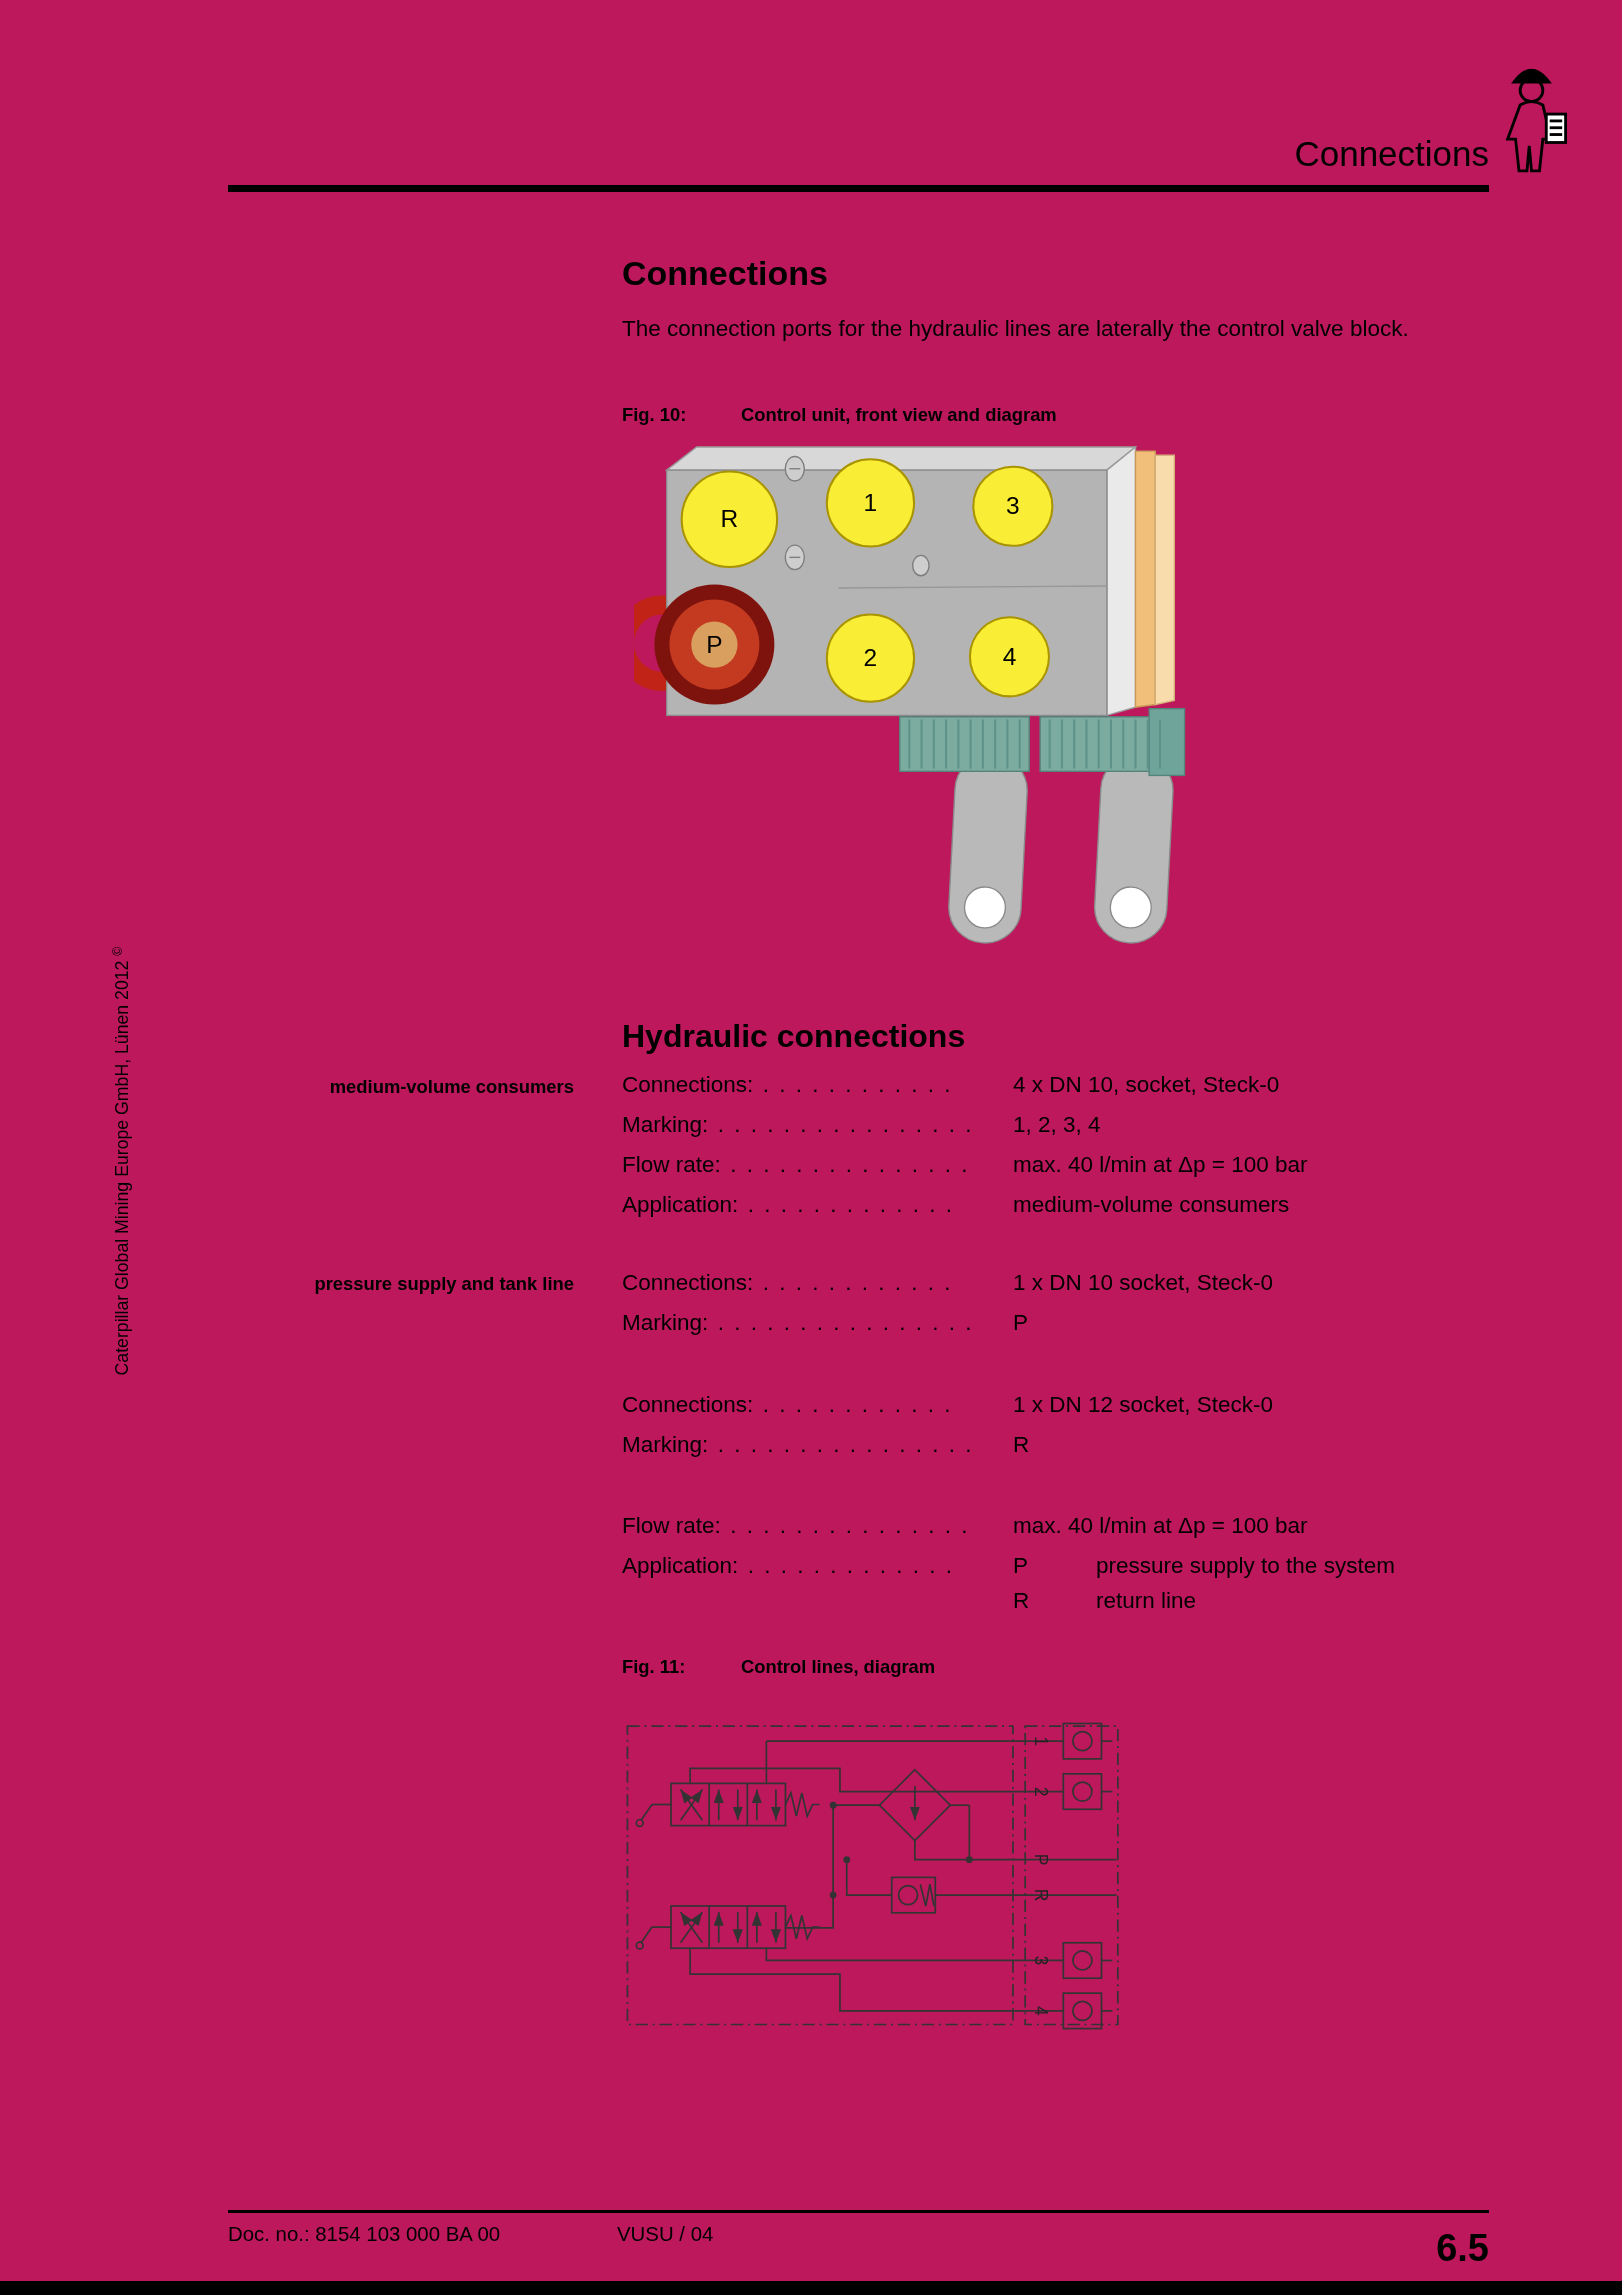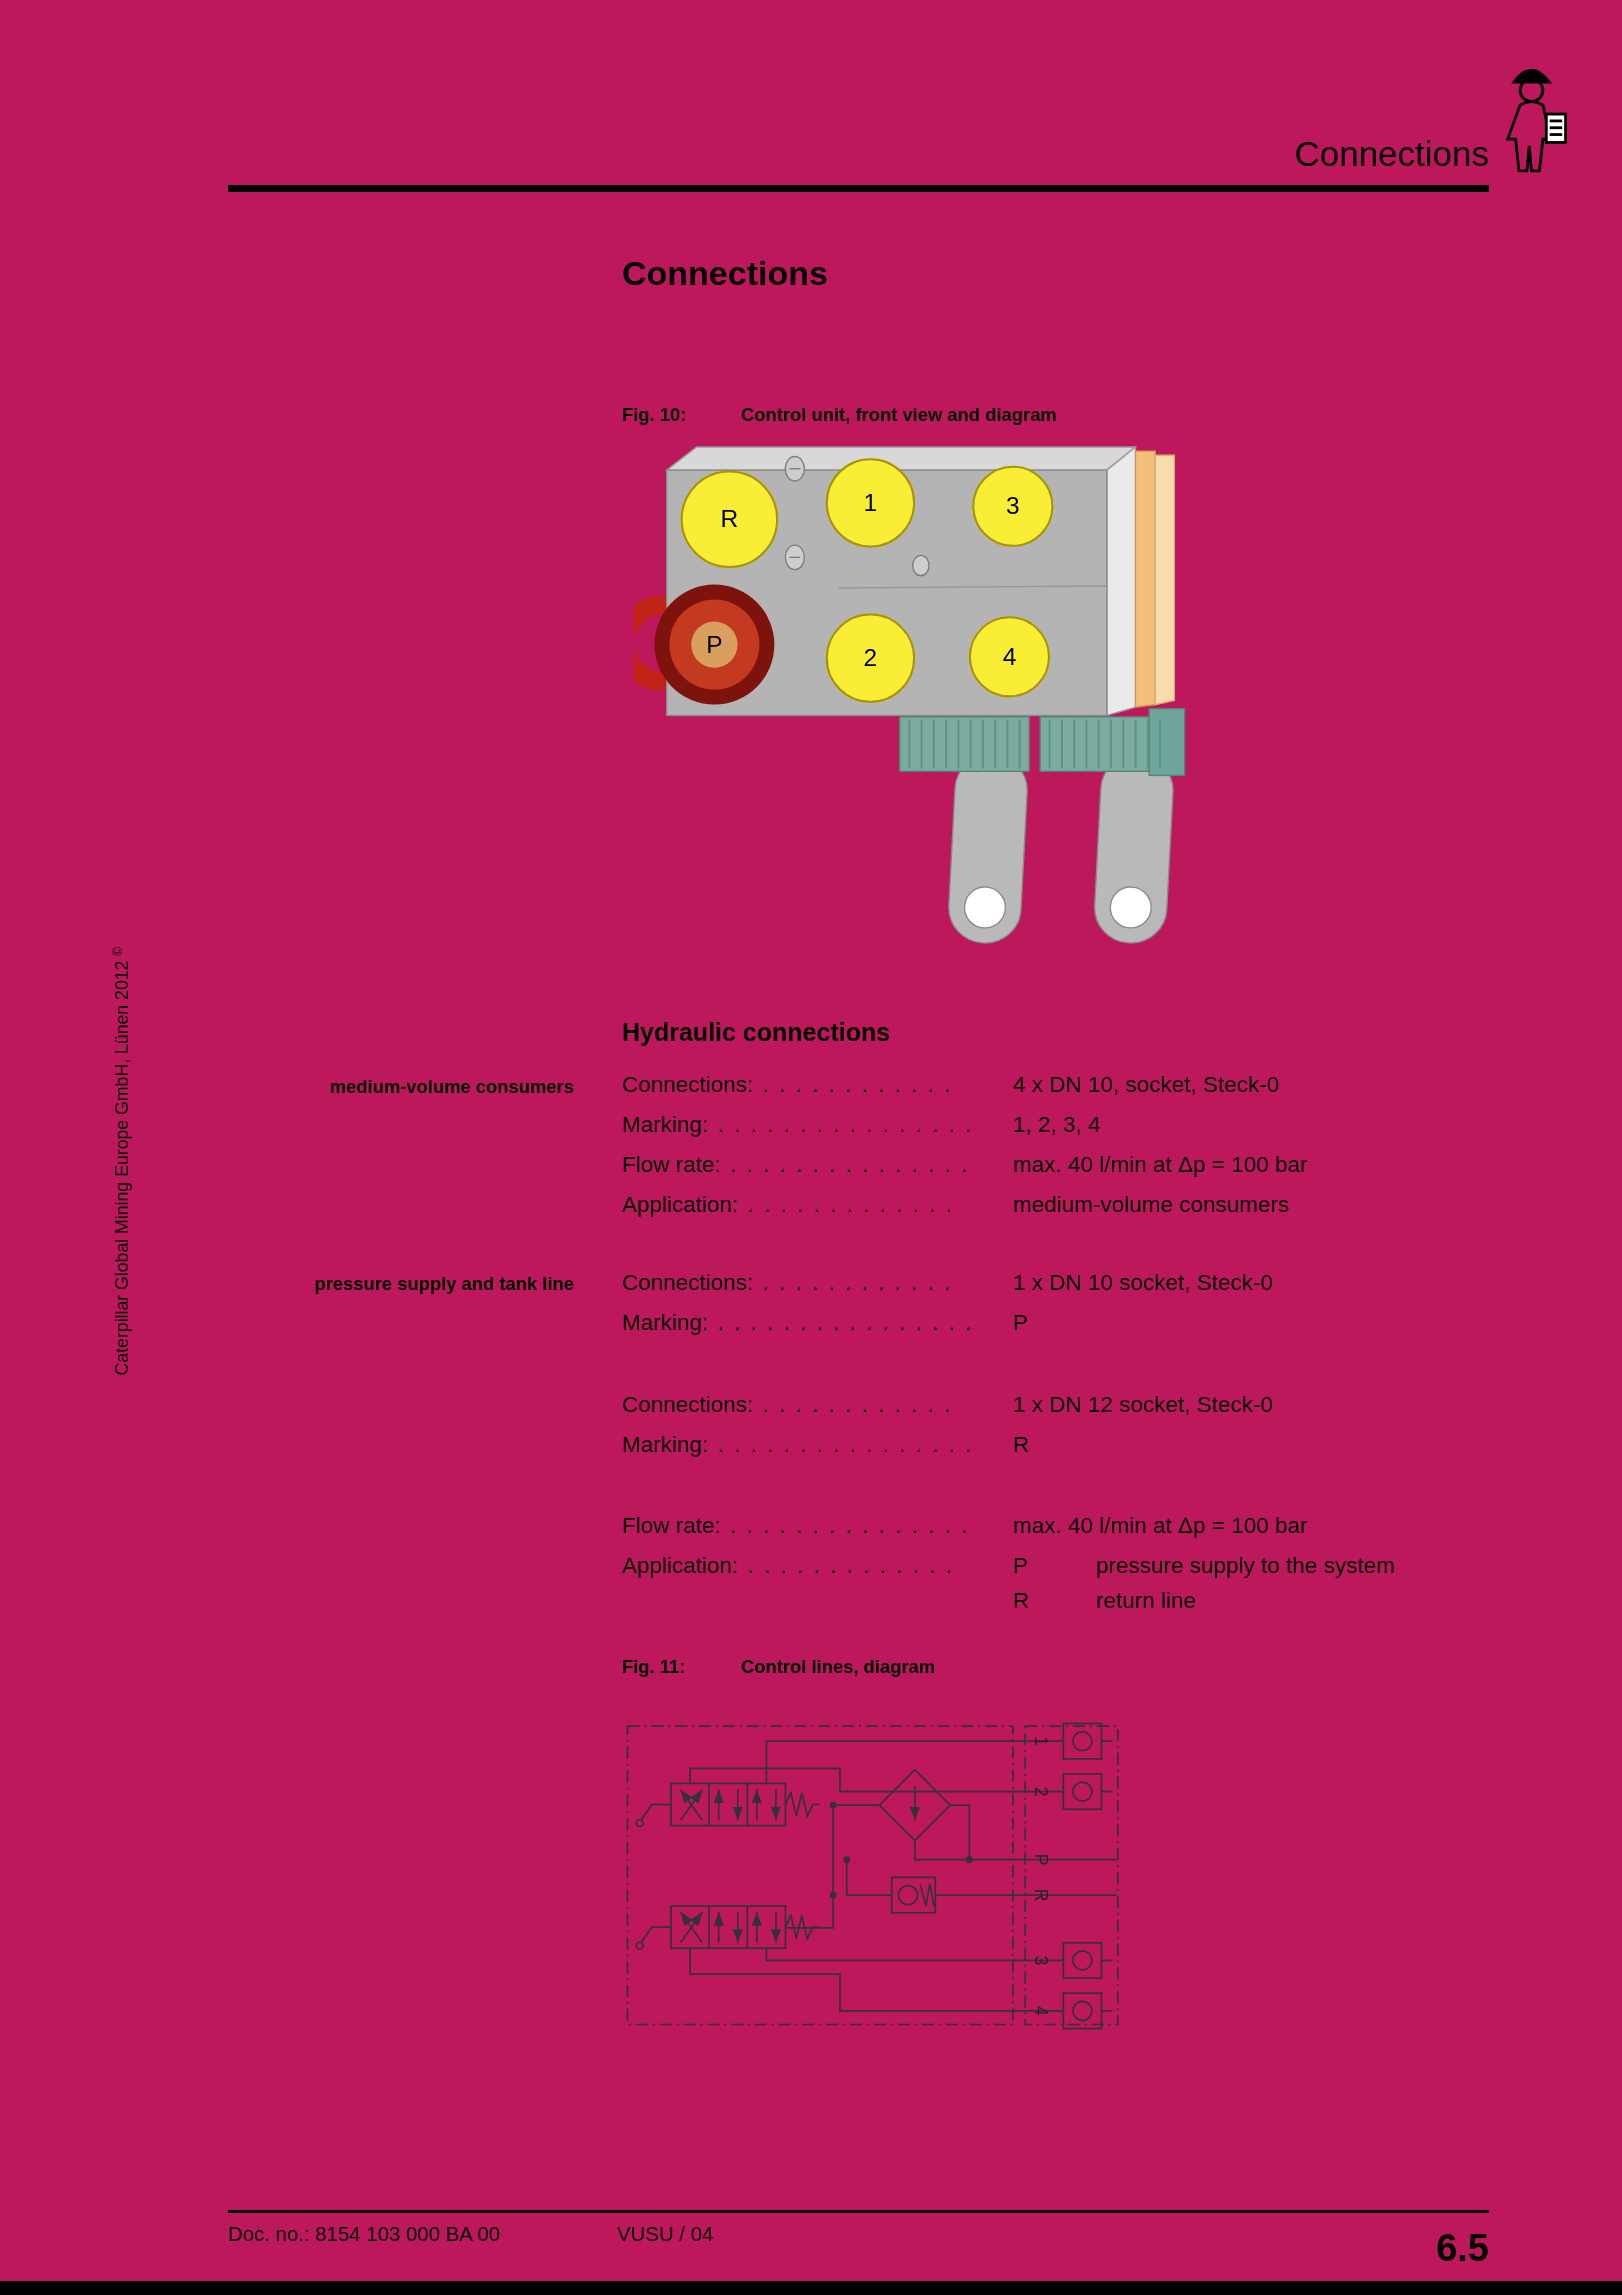--- a/index.html
+++ b/index.html
@@ -27,21 +27,21 @@
   .intro { top:315px; left:622px; width:893px; font-size:22.5px; line-height:1.28; }
 
   .fig-caption { left:622px; font-size:18.4px; font-weight:700; display:flex;align-items:flex-end; }
   .fig-caption .fig-label { width:119px; }
   .fig10-caption { top:404px; }
   .fig11-caption { top:1656px; }
 
   .fig10-art { top:440px; left:634px; }
   .fig11-art { top:1703px; left:622px; }
 
-  .section-title { top:1018px; left:622px; font-size:25px; font-weight:700; }
+  .section-title { top:1018px; left:622px; font-size:32px; font-weight:700; }
 
   .margin-label { left:228px; width:346px; text-align:right; font-size:18.4px; font-weight:700; line-height:1.15; }
   .margin-label-1 { top:1076px; }
   .margin-label-2 { top:1273px; }
 
   .spec-block { position:absolute; left:622px; width:879px; }
   .spec-b1 { top:1072px; } .spec-b2 { top:1270px; } .spec-b3 { top:1392px; } .spec-b4 { top:1513px; }
   .spec-row { display:flex; align-items:baseline; height:40px; font-size:22.5px; }
   .spec-row.tight { height:35px; }
   .sr-label-dots { display:flex; width:382px; overflow:hidden; flex:none; }
@@ -78,20 +78,21 @@
     </svg>
   </div>
   <div class="abs header-rule"></div>
 
   <div class="abs sidebar-text">
     <span>Caterpillar Global Mining Europe GmbH, Lünen 2012</span>
     <sup>©</sup>
   </div>
 
   <h1 class="abs main-title">Connections</h1>
+  <p class="abs intro">The connection ports for the hydraulic lines are laterally the control valve block.</p>
 
   <div class="abs fig-caption fig10-caption">
     <span class="fig-label">Fig. 10:</span>
     <span>Control unit, front view and diagram</span>
   </div>
 
   <div class="abs fig10-art">
     <svg viewBox="0 0 860 770" width="586" height="525">
 
       <circle cx="42" cy="298" r="56" fill="none" stroke="#c22317" stroke-width="28"></circle>

